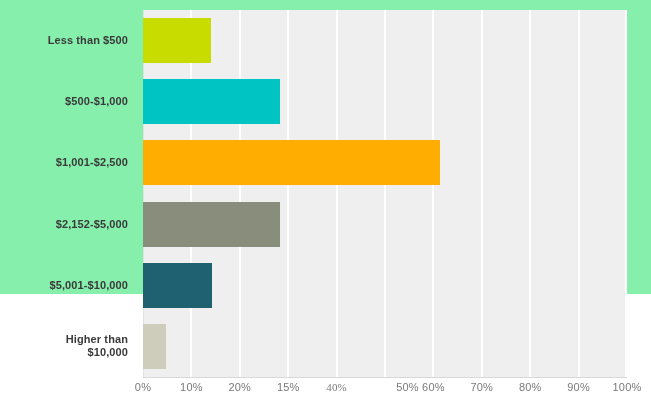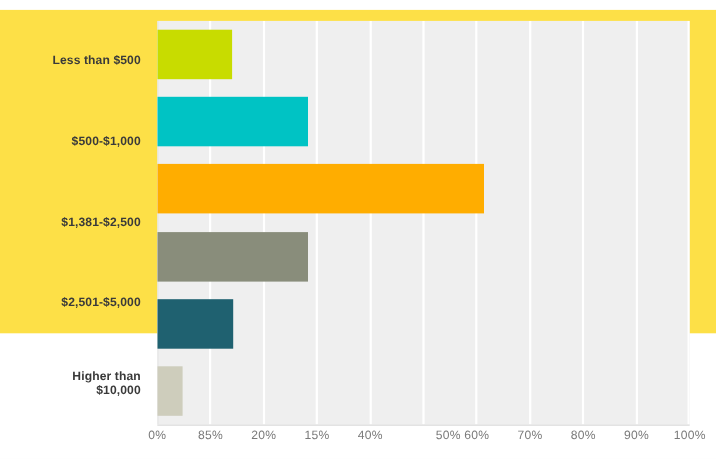--- a/index.html
+++ b/index.html
@@ -13,22 +13,21 @@
     height: 417px;
     overflow: hidden;
     font-family: "Liberation Sans", sans-serif;
     -webkit-font-smoothing: antialiased;
   }
 
   #chart-root {
     position: relative;
     width: 651px;
     height: 294px;
-    background: #fde047;
-    margin-top: 9px;
+    background: #86efac;
   }
 
   
   .cat-axis {
     position: absolute;
     left: 0;
     top: 10px;
     width: 136px;
     height: 367px;
     display: flex;
@@ -124,22 +123,23 @@
   }
 </style>
 </head>
 <body>
 
 <div id="chart-root">
 
   <div class="cat-axis">
       <div class="cat-label" style="color: rgb(58, 58, 58);">Less than $500</div>
       <div class="cat-label" style="color: rgb(58, 58, 58);">$500-$1,000</div>
-      <div class="cat-label" style="color: rgb(58, 58, 58);">$1,381-$2,500</div>
-      <div class="cat-label" style="color: rgb(58, 58, 58);">$2,501-$5,000</div>
+      <div class="cat-label" style="color: rgb(58, 58, 58);">$1,001-$2,500</div>
+      <div class="cat-label" style="color: rgb(58, 58, 58);">$2,152-$5,000</div>
+      <div class="cat-label" style="color: rgb(58, 58, 58);">$5,001-$10,000</div>
       <div class="cat-label" style="color: rgb(58, 58, 58);">Higher than
 $10,000</div>
     </div>
 
   <div class="plot">
     <div class="gridlines">
         <div class="gridline edge0" style="left: 0px;"></div>
         <div class="gridline" style="left: calc(10% - 1px);"></div>
         <div class="gridline" style="left: calc(20% - 1px);"></div>
         <div class="gridline" style="left: calc(30% - 1px);"></div>
@@ -169,24 +169,24 @@
         </div>
         <div class="bar-row">
           <div class="bar" title="Higher than $10,000: 4.7%" style="width: 4.7%; background: rgb(206, 205, 188);"></div>
         </div>
       </div>
   </div>
 
   <div class="x-axis-line"></div>
   <div class="x-axis">
       <span class="x-tick" style="color: rgb(122, 122, 122); left: 0%;">0%</span>
-      <span class="x-tick" style="color: rgb(122, 122, 122); left: 10%;">85%</span>
+      <span class="x-tick" style="color: rgb(122, 122, 122); left: 10%;">10%</span>
       <span class="x-tick" style="color: rgb(122, 122, 122); left: 20%;">20%</span>
       <span class="x-tick" style="color: rgb(122, 122, 122); left: 30%;">15%</span>
-      <span class="x-tick" style="color: rgb(122, 122, 122); left: 40%;">40%</span>
+      <span class="x-tick" style="color: rgb(122, 122, 122); left: 40%; font-family: Liberation Serif, serif;">40%</span>
       <span class="x-tick" style="color: rgb(122, 122, 122); left: 50%; padding-left: 45px;">50%</span>
       <span class="x-tick" style="color: rgb(122, 122, 122); left: 60%;">60%</span>
       <span class="x-tick" style="color: rgb(122, 122, 122); left: 70%; text-align: right;">70%</span>
       <span class="x-tick" style="color: rgb(122, 122, 122); left: 80%;">80%</span>
       <span class="x-tick" style="color: rgb(122, 122, 122); left: 90%;">90%</span>
       <span class="x-tick" style="color: rgb(122, 122, 122); left: 100%;">100%</span>
     </div>
 
 </div>
 

